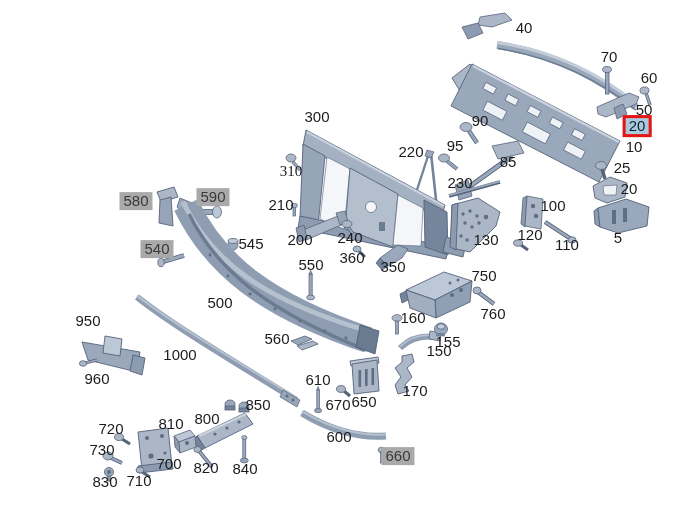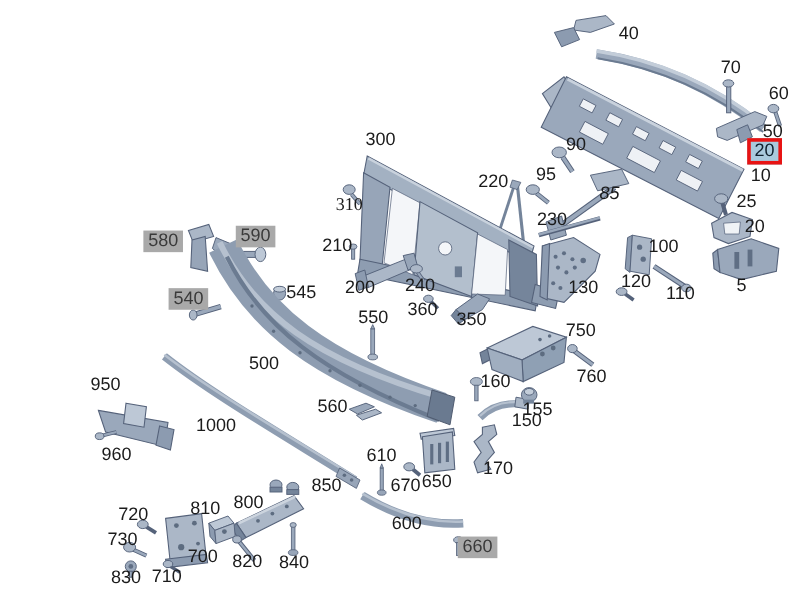--- a/index.html
+++ b/index.html
@@ -398,21 +398,21 @@
       <div class="lbl " style="left: 609px; top: 57px;">70</div>
       <div class="lbl " style="left: 649px; top: 78px;">60</div>
       <div class="lbl " style="left: 644px; top: 110px;">50</div>
       <div class="lbl highlight" style="left: 637px; top: 126px;">20</div>
       <div class="lbl " style="left: 634px; top: 147px;">10</div>
       <div class="lbl " style="left: 622px; top: 168px;">25</div>
       <div class="lbl " style="left: 629px; top: 189px;">20</div>
       <div class="lbl " style="left: 618px; top: 238px;">5</div>
       <div class="lbl " style="left: 480px; top: 121px;">90</div>
       <div class="lbl " style="left: 455px; top: 146px;">95</div>
-      <div class="lbl " style="left: 508px; top: 162px; font-style: italic;">85</div>
+      <div class="lbl " style="left: 508px; top: 162px;">85</div>
       <div class="lbl " style="left: 411px; top: 152px;">220</div>
       <div class="lbl " style="left: 460px; top: 183px;">230</div>
       <div class="lbl " style="left: 553px; top: 206px;">100</div>
       <div class="lbl " style="left: 530px; top: 235px;">120</div>
       <div class="lbl " style="left: 567px; top: 245px;">110</div>
       <div class="lbl " style="left: 486px; top: 240px;">130</div>
       <div class="lbl " style="left: 317px; top: 117px;">300</div>
       <div class="lbl " style="left: 291px; top: 172px; font-family: Liberation Serif, serif;">310</div>
       <div class="lbl " style="left: 281px; top: 205px; text-align: right;">210</div>
       <div class="lbl " style="left: 300px; top: 240px;">200</div>
@@ -427,21 +427,21 @@
       <div class="lbl " style="left: 220px; top: 303px;">500</div>
       <div class="lbl " style="left: 88px; top: 321px;">950</div>
       <div class="lbl " style="left: 180px; top: 355px;">1000</div>
       <div class="lbl " style="left: 97px; top: 379px;">960</div>
       <div class="lbl " style="left: 277px; top: 339px;">560</div>
       <div class="lbl " style="left: 318px; top: 380px;">610</div>
       <div class="lbl " style="left: 338px; top: 405px;">670</div>
       <div class="lbl " style="left: 364px; top: 402px;">650</div>
       <div class="lbl " style="left: 339px; top: 437px;">600</div>
       <div class="lbl muted" style="left: 398px; top: 456px;">660</div>
-      <div class="lbl " style="left: 272px; top: 405px;">850</div>
+      <div class="lbl " style="left: 258px; top: 405px;">850</div>
       <div class="lbl " style="left: 207px; top: 419px;">800</div>
       <div class="lbl " style="left: 171px; top: 424px;">810</div>
       <div class="lbl " style="left: 206px; top: 468px;">820</div>
       <div class="lbl " style="left: 245px; top: 469px;">840</div>
       <div class="lbl " style="left: 169px; top: 464px;">700</div>
       <div class="lbl " style="left: 111px; top: 429px;">720</div>
       <div class="lbl " style="left: 102px; top: 450px;">730</div>
       <div class="lbl " style="left: 105px; top: 482px;">830</div>
       <div class="lbl " style="left: 139px; top: 481px;">710</div>
       <div class="lbl " style="left: 413px; top: 318px;">160</div>

